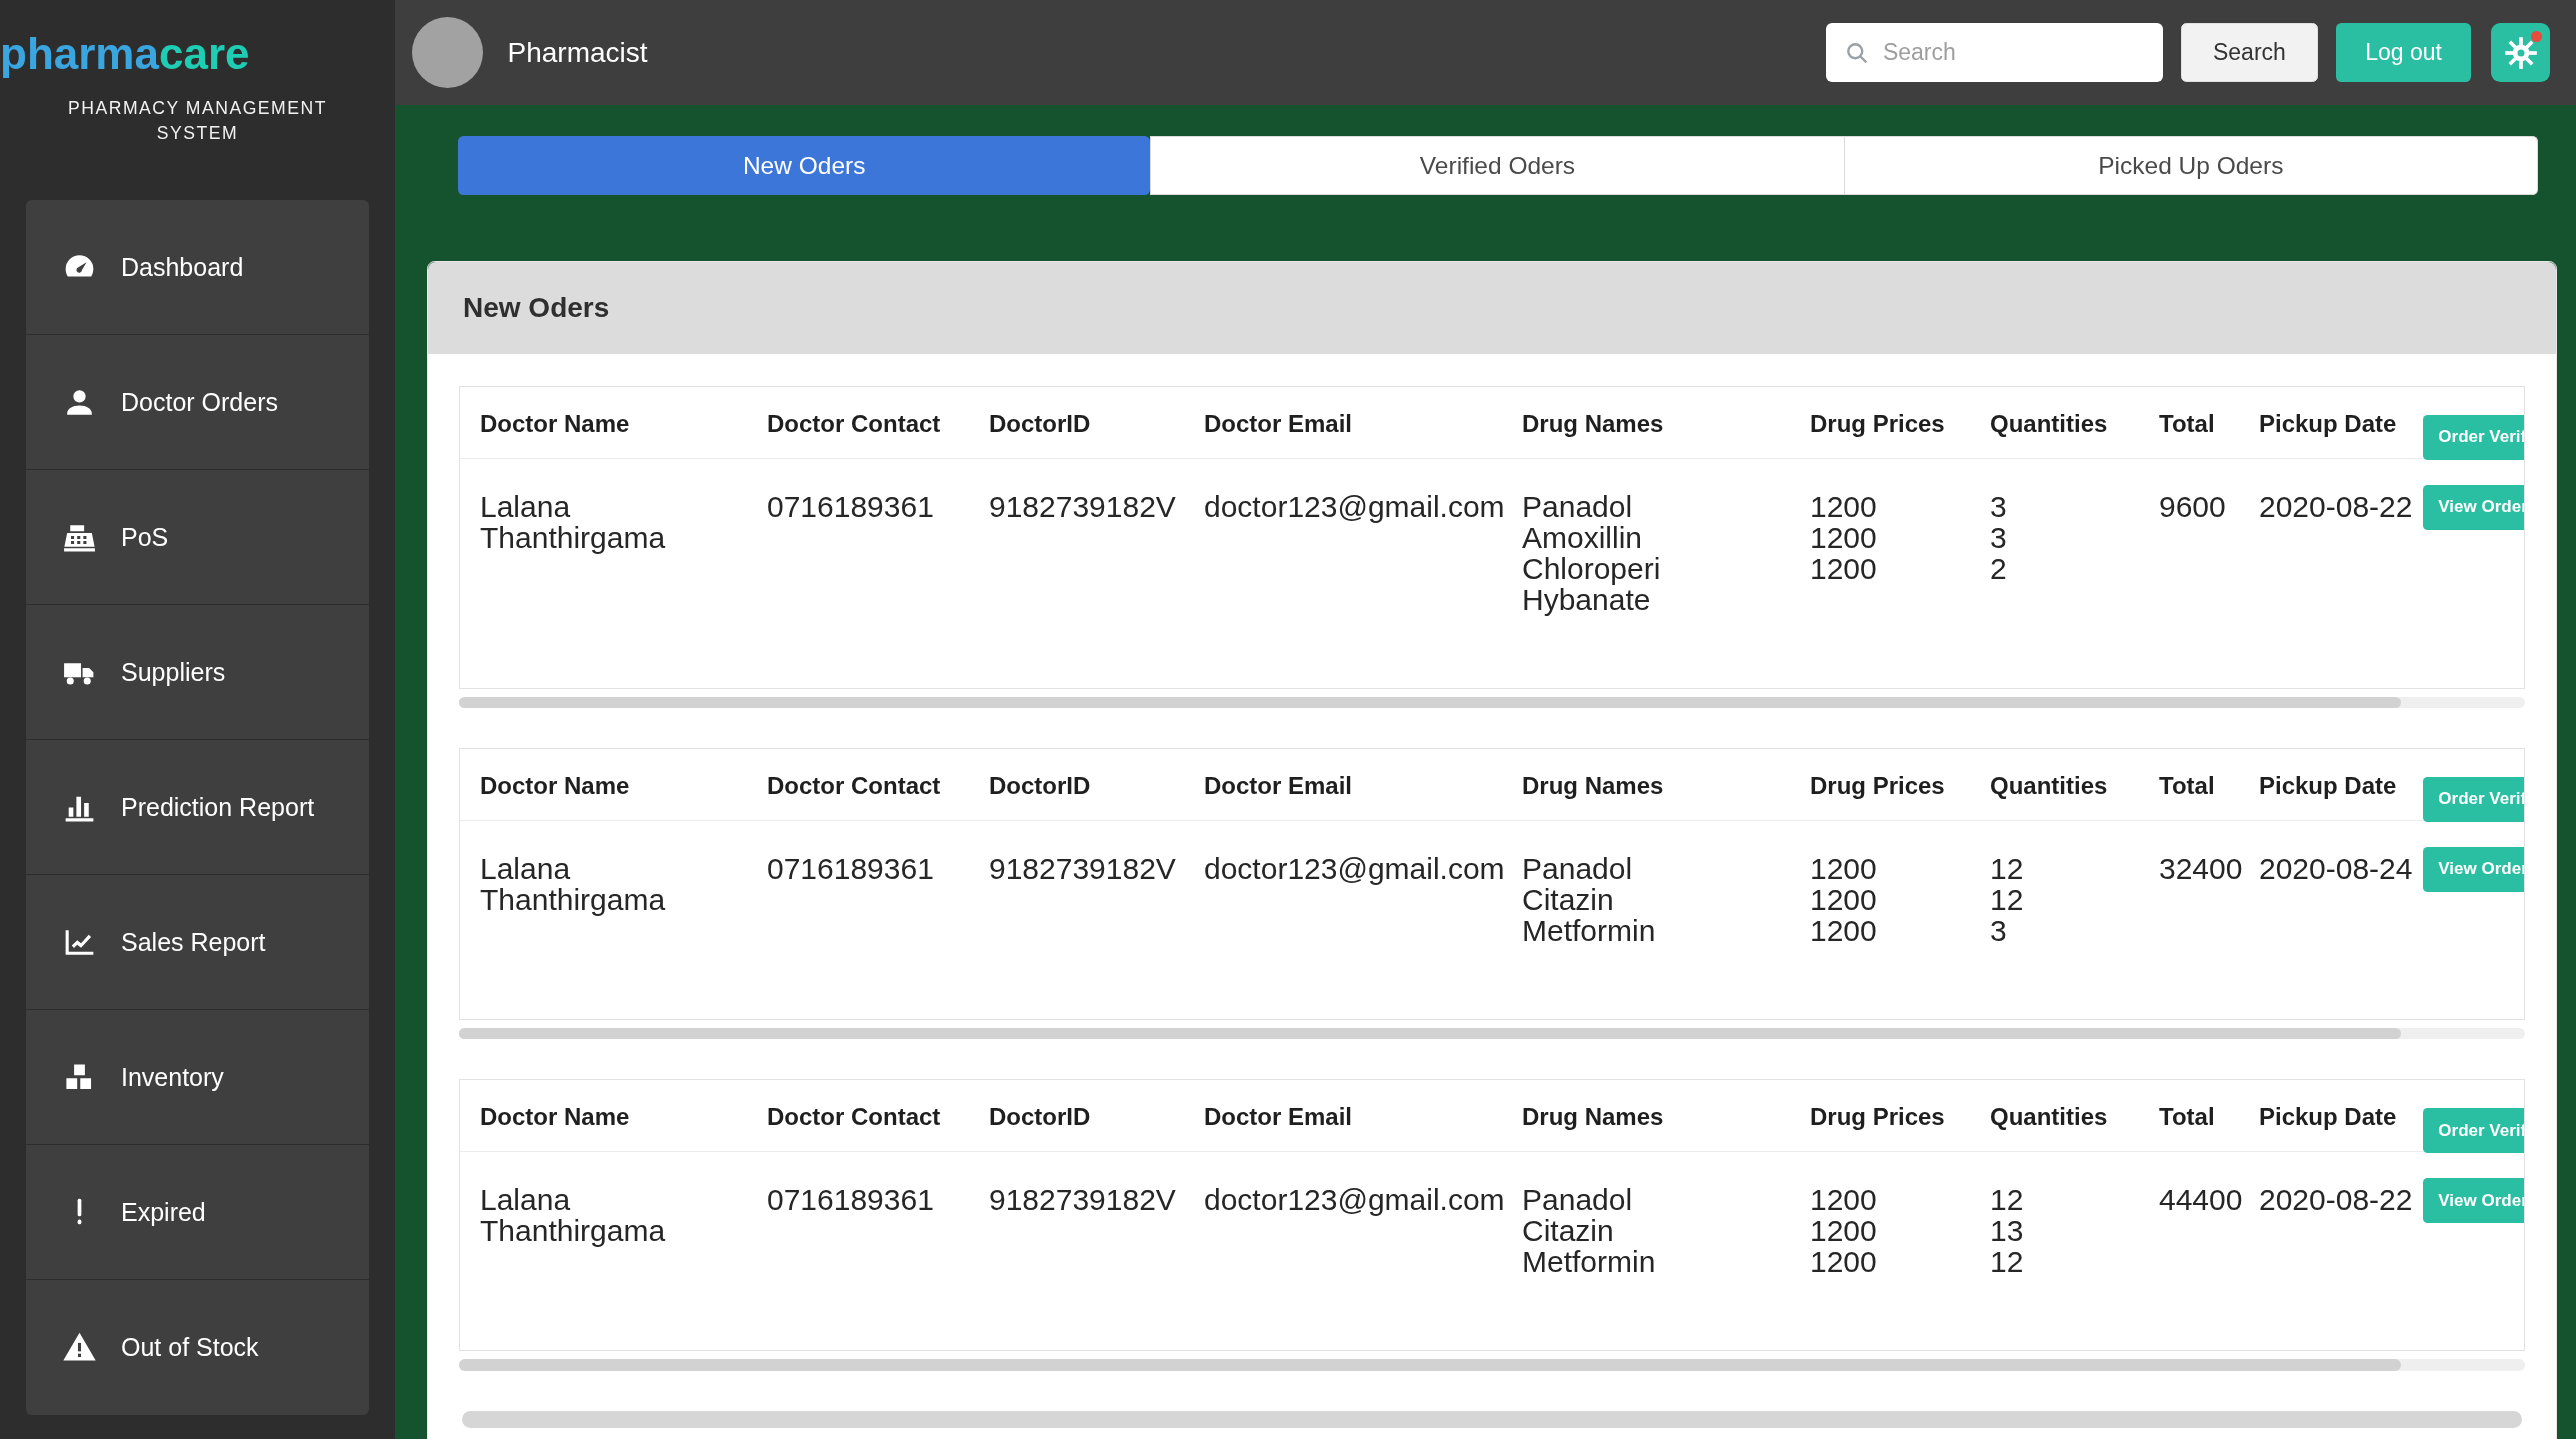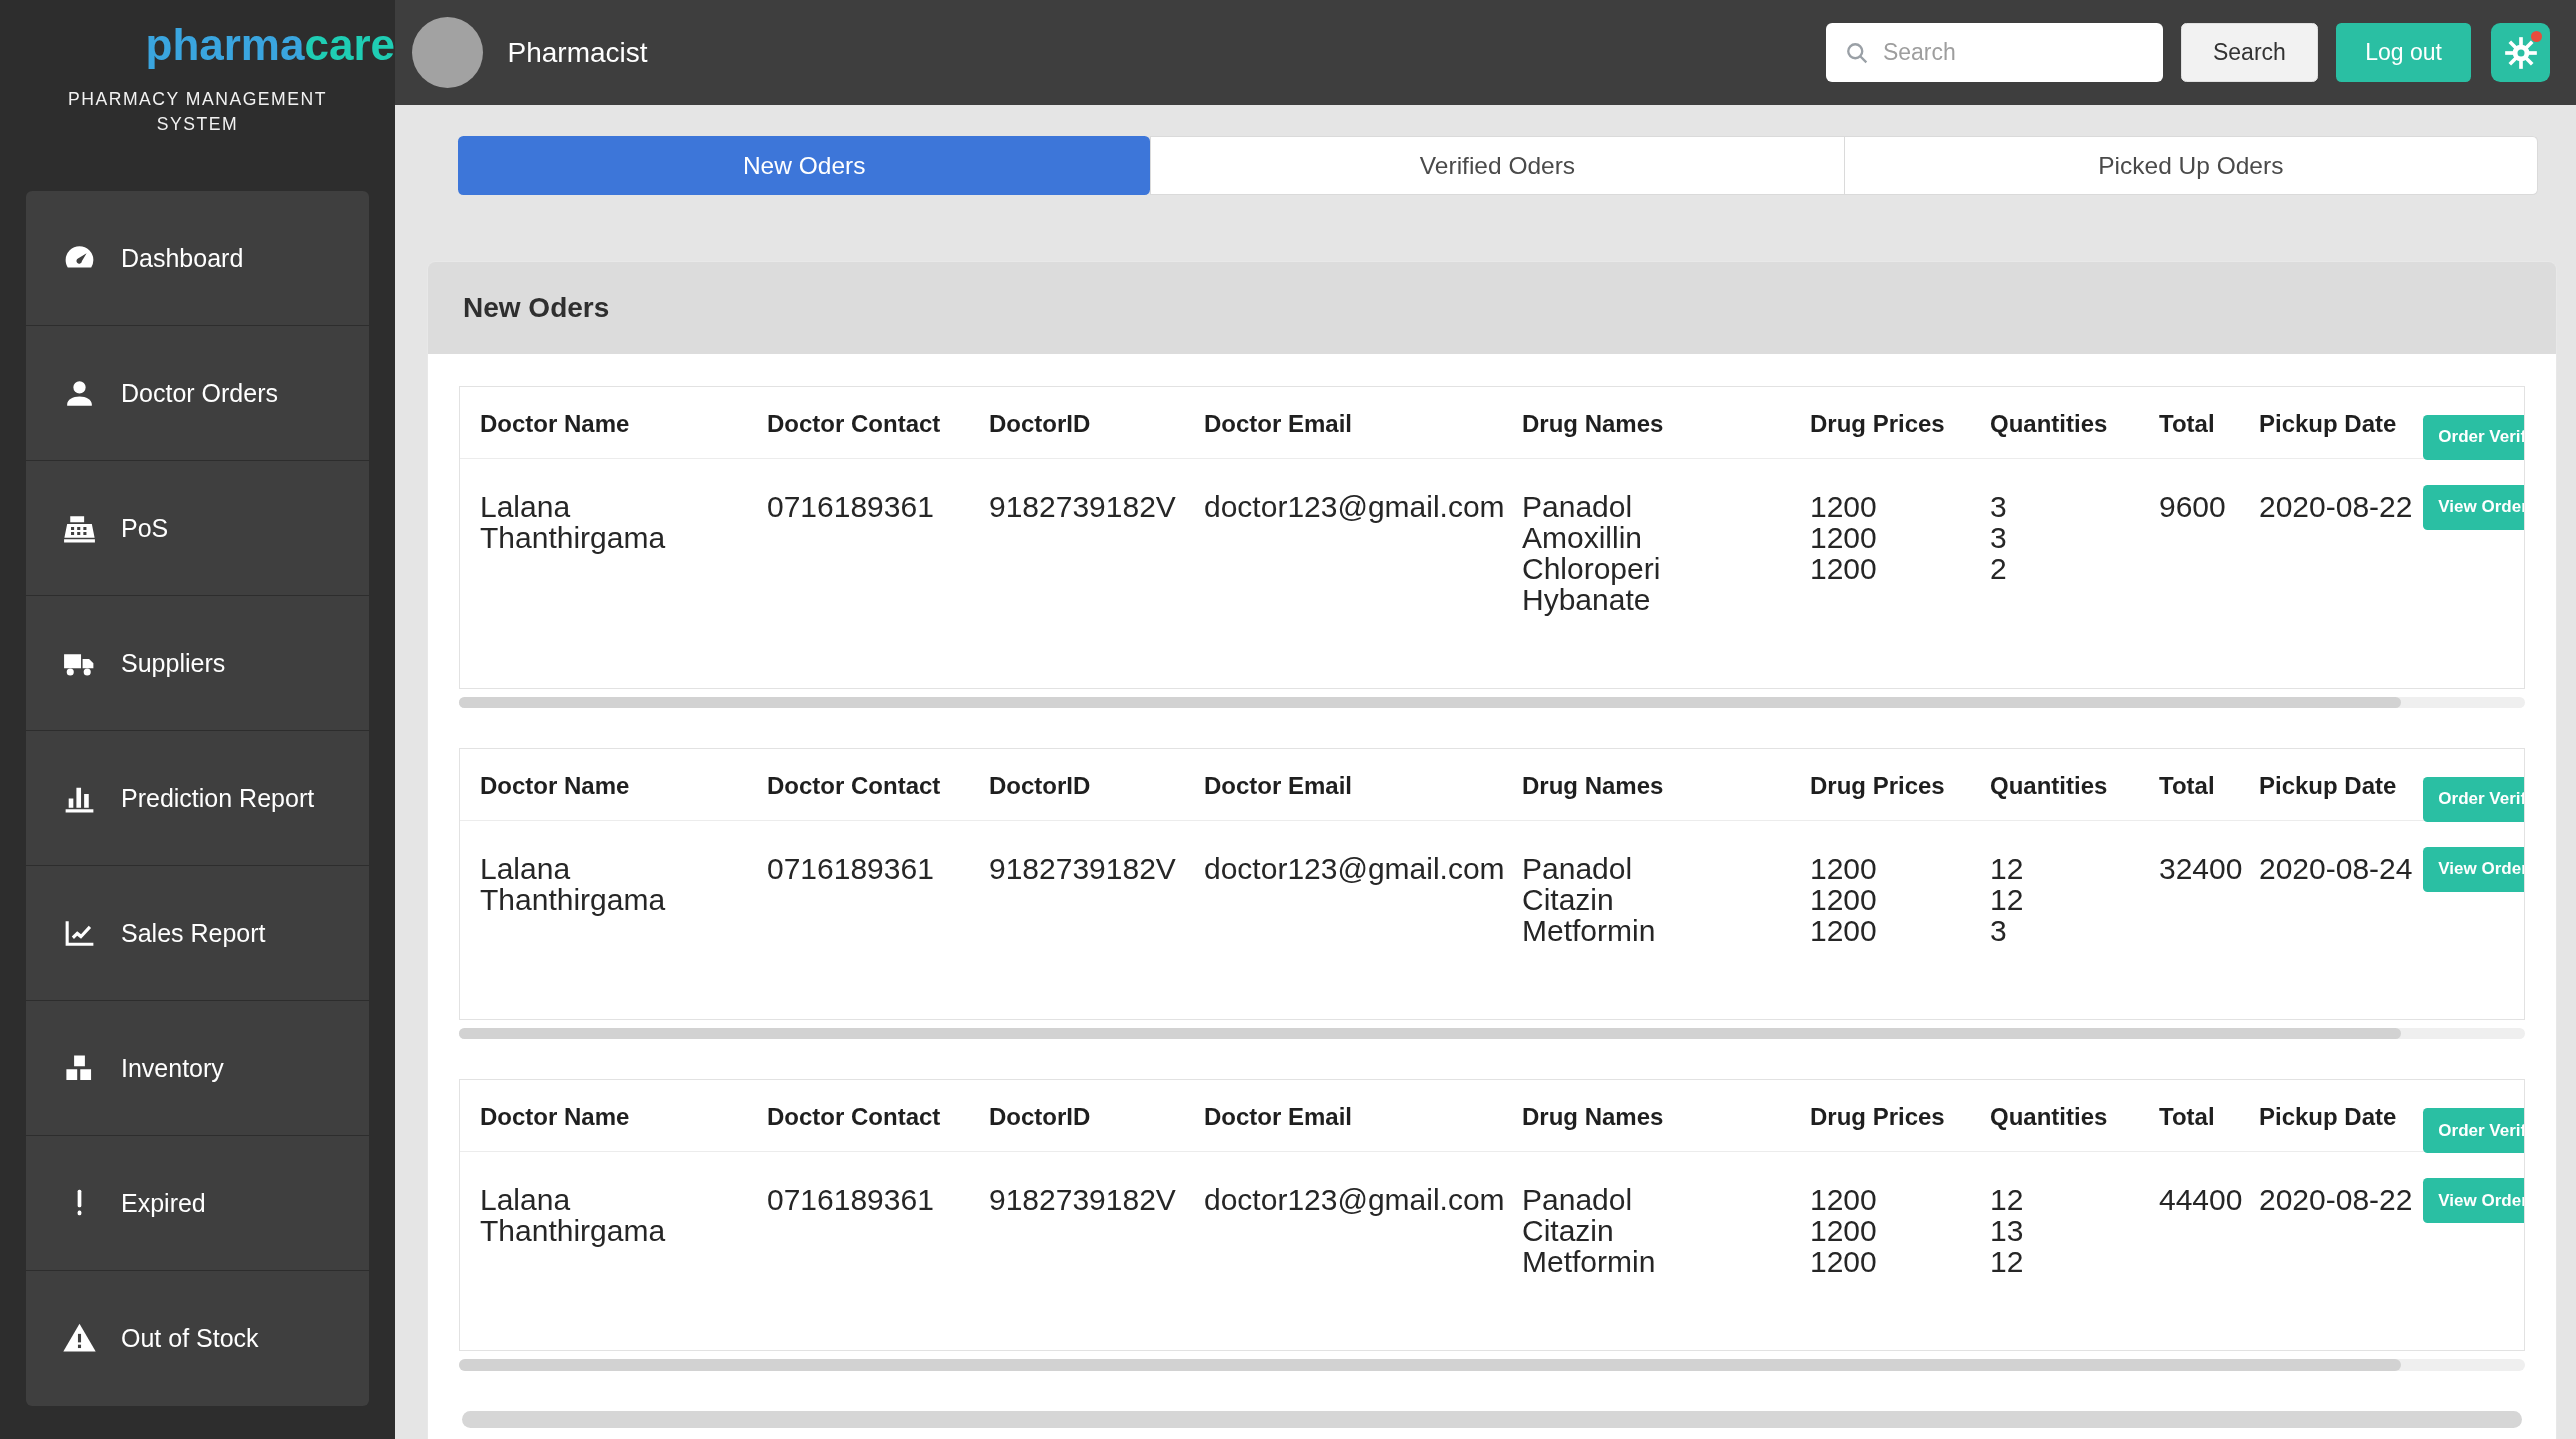--- a/index.html
+++ b/index.html
@@ -10,21 +10,21 @@
     overflow: hidden;
   }
   .app { display: flex; width: 100%; height: 100%; }
 
   
   .sidebar {
     width: 395px; flex-shrink: 0;
     background: #2d2d2d;
     height: 100%;
   }
-  .logo { padding-top: 20px; text-align: right; font-size: 44px; font-weight: bold; letter-spacing: 0; }
+  .logo { padding-top: 29px; text-align: left; font-size: 44px; font-weight: bold; letter-spacing: 0; }
   .logo .p1 { color: #3aa5df; }
   .logo .p2 { color: #1fcdb4; }
   .tagline {
     margin-top: 17px; text-align: center;
     color: #f2f2f2; font-size: 17.6px; line-height: 25px; letter-spacing: 1.5px;
   }
   .menu {
     margin: 54px 26px 0;
     background: #3f3f3f;
     border-radius: 6.1px;
@@ -34,21 +34,21 @@
     display: flex; align-items: center; gap: 23px;
     height: 135px; padding-left: 35px;
     color: #ffffff; font-size: 25px;
     border-bottom: 0.8px solid rgba(0,0,0,0.28);
     cursor: pointer;
   }
   .menu-item:last-child { border-bottom: none; }
   .menu-item svg { width: 37px; height: 37px; flex-shrink: 0; }
 
   
-  .main { flex: 1; display: flex; flex-direction: column; background: #e5e5e5; }
+  .main { flex: 1; display: flex; flex-direction: column; background: #14532d; }
 
   
   .topbar {
     height: 105px; background: #3e3e3e;
     display: flex; align-items: center;
     padding: 0 26px 0 17px;
   }
   .avatar {
     width: 71px; height: 71px; border-radius: 50%;
     background: #a2a2a2; flex-shrink: 0; cursor: pointer;

